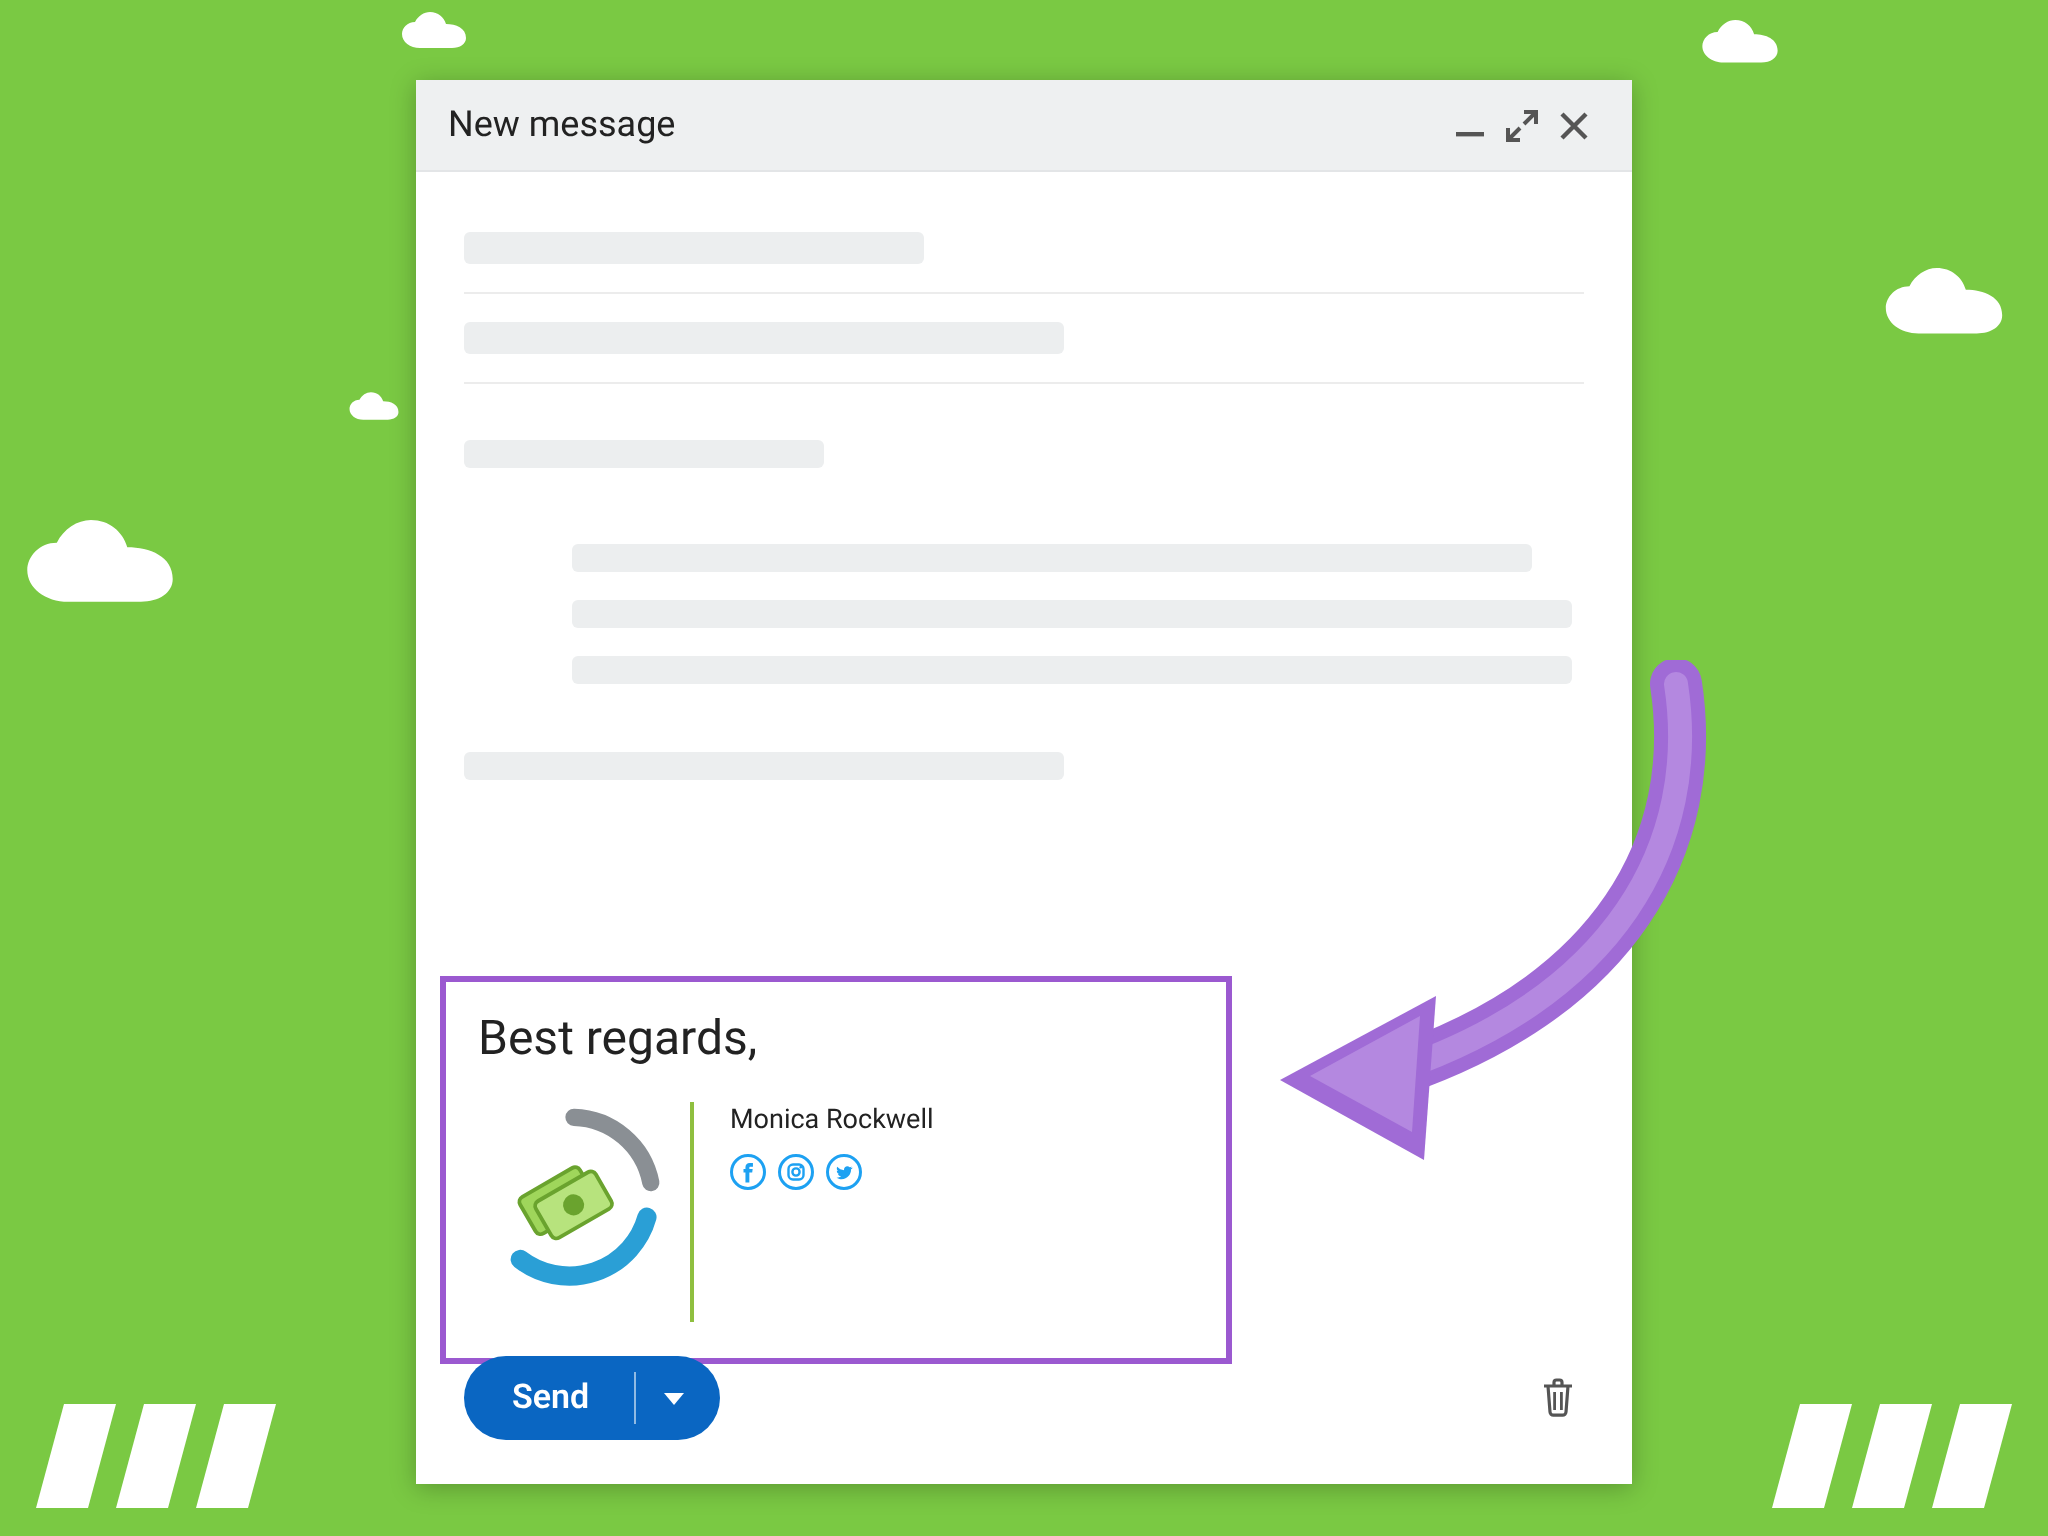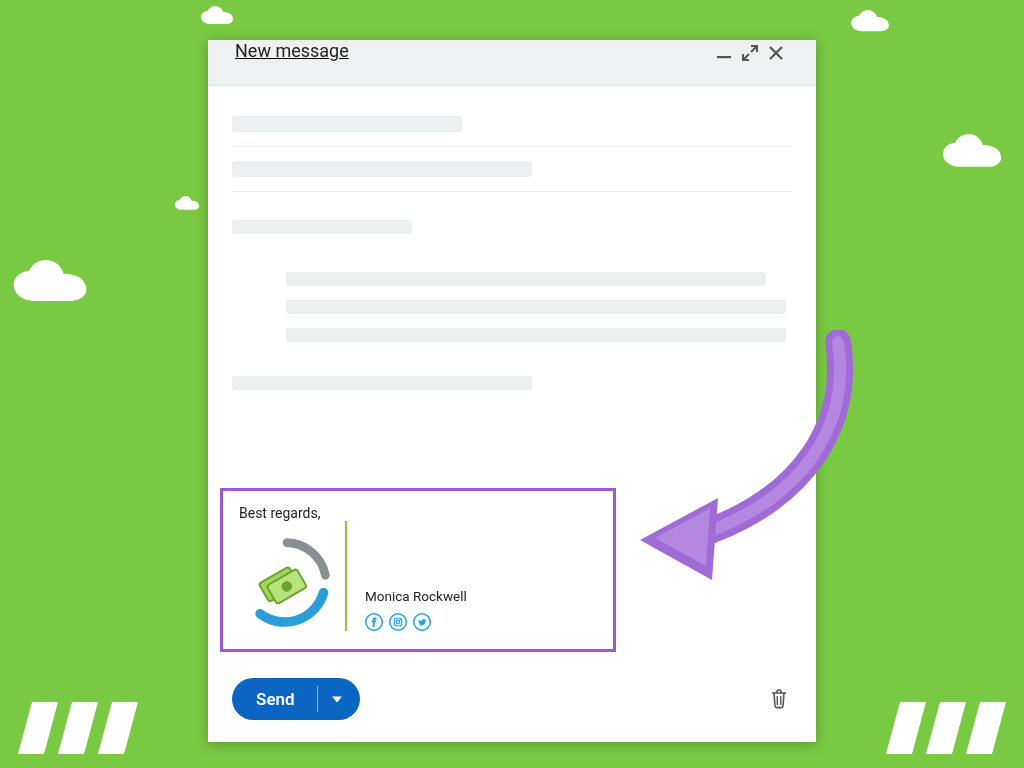--- a/index.html
+++ b/index.html
@@ -13,44 +13,43 @@
     left: 208px; top: 40px;
     width: 608px; height: 702px;
     background: #ffffff;
     box-shadow: 0 2px 12px rgba(0,0,0,0.25);
     display: flex; flex-direction: column;
   }
   .titlebar {
     height: 46px;
     background: #eef0f1;
     border-bottom: 1px solid #e3e5e7;
-    display: flex; align-items: flex-start;
-    padding: 0 27px;
-    text-decoration: underline;
+    display: flex; align-items: center;
+    padding: 0 16px;
   }
   .titlebar .title { font-size: 18px; color: #222; font-weight: 400; flex: 0 0 auto; }
   .titlebar .spacer { flex: 1; }
   .win-ctrl { display: inline-flex; align-items: center; justify-content: center; width: 26px; height: 26px; color: #555; cursor: pointer; }
   .body { flex: 1; padding: 16px 24px 0 24px; position: relative; }
   .row { padding: 14px 0; border-bottom: 1px solid #ececec; }
   .row:last-of-type { border-bottom: none; }
   .ph { background: #eceeef; border-radius: 3px; height: 12px; }
   .content-region { padding-top: 28px; }
   .ph-line { background: #eceeef; border-radius: 3px; height: 14px; margin-bottom: 14px; }
 
   .signature-box {
     position: absolute;
     left: 12px; right: 200px;
     top: 402px;
     border: 3px solid #9b59d0;
     padding: 14px 16px 18px 16px;
     background: #fff;
   }
-  .sig-greeting { font-size: 14px; color: #222; }
-  .sig-row { display: flex; align-items: flex-end; }
+  .sig-greeting { font-size: 24px; color: #222; margin-bottom: 18px; }
+  .sig-row { display: flex; align-items: flex-start; }
   .sig-logo { width: 96px; height: 96px; flex: 0 0 auto; }
   .sig-divider { width: 2px; background: #8fbf3f; height: 110px; margin: 0 18px 0 10px; }
   .sig-text { font-size: 13.5px; color: #222; line-height: 1.45; }
   .sig-name {}
   .sig-title {}
   .sig-url {}
   .sig-social { margin-top: 6px; display: flex; gap: 6px; }
   .sig-social .ico { width: 18px; height: 18px; border-radius: 50%; color: #1da1f2; display: inline-flex; align-items: center; justify-content: center; }
 
   .footer {

